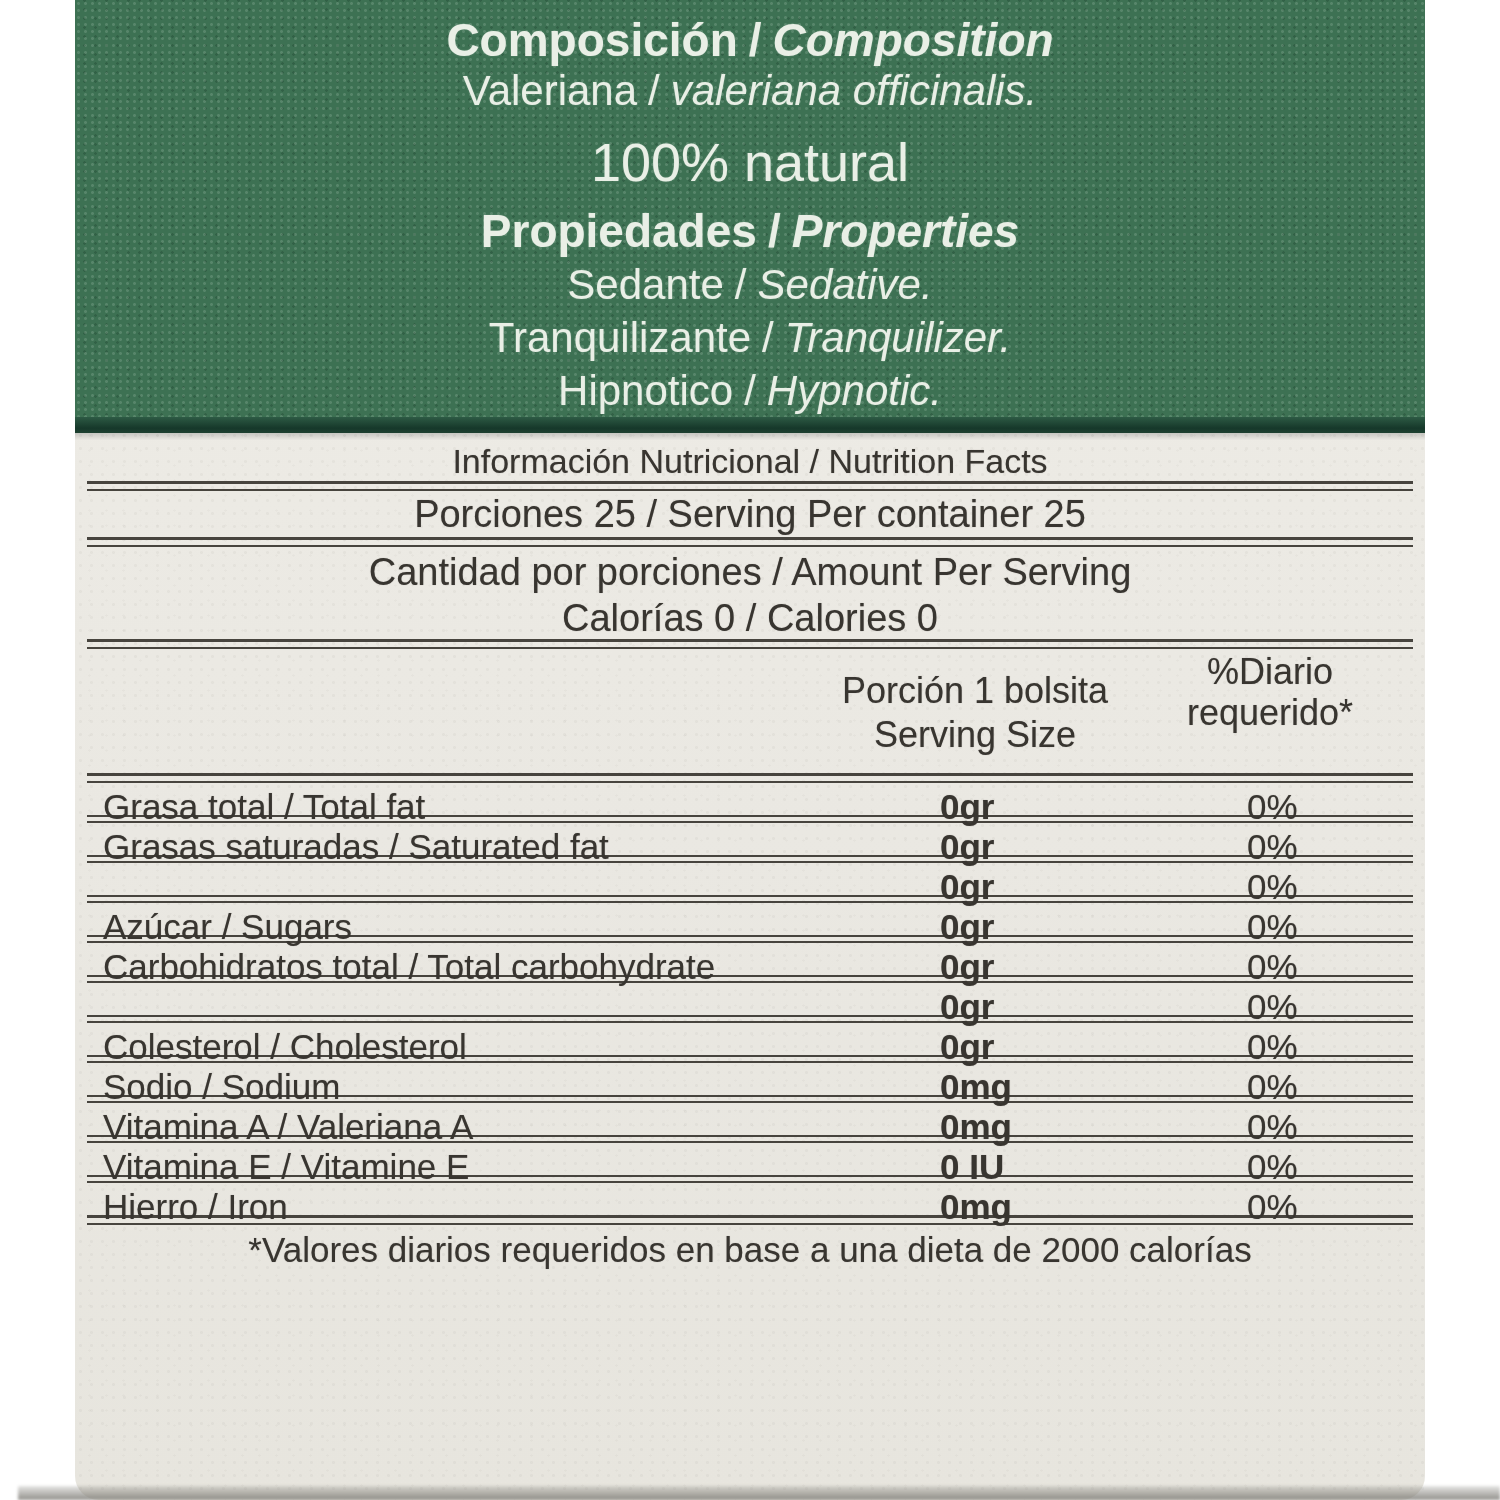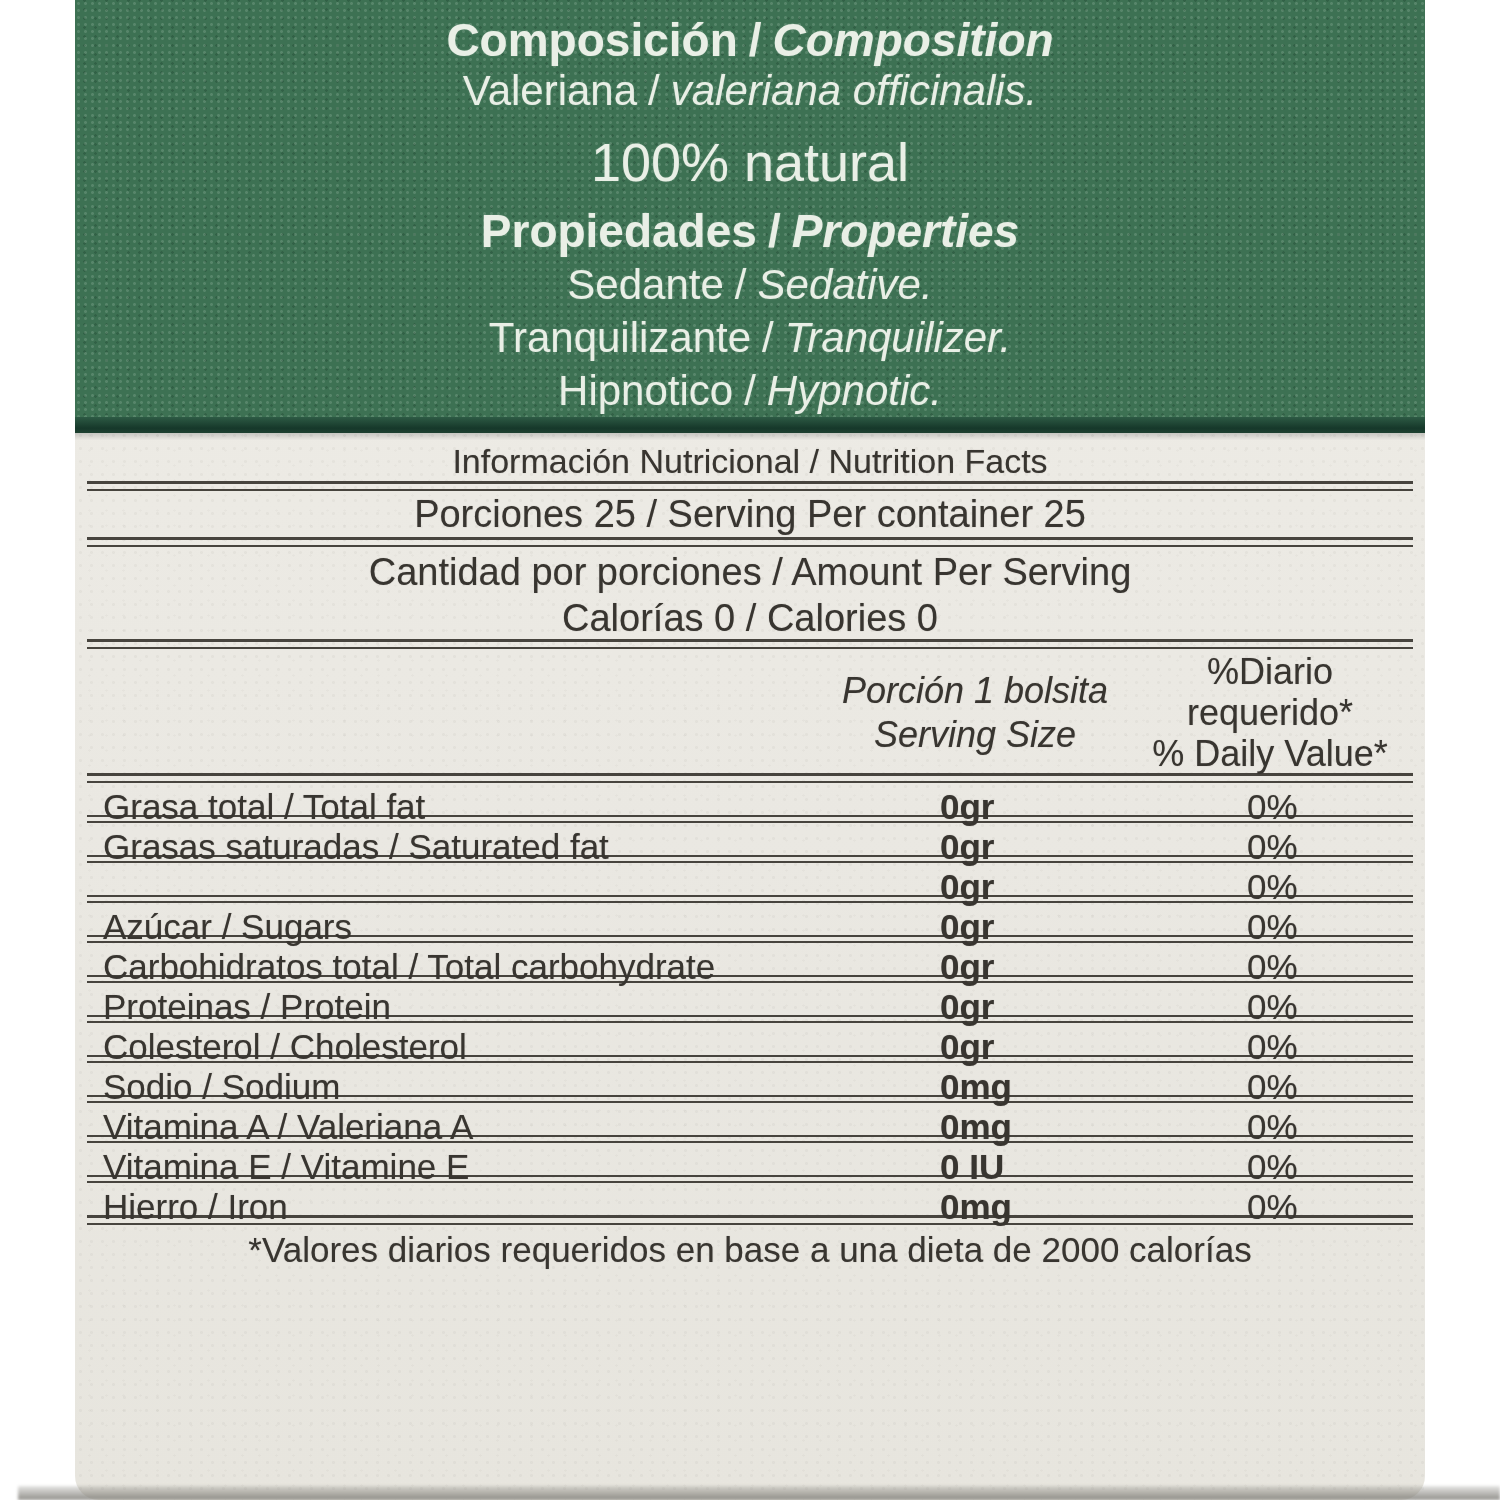--- a/index.html
+++ b/index.html
@@ -39,21 +39,21 @@
   .it{font-style:italic;}
   .slash{margin:0 11px;}
   
   .facts{position:relative;color:#383530;text-shadow:0 0 1px rgba(56,53,48,.35);}
   .facts-title{font-size:34px;line-height:40px;text-align:center;}
   .dsep{height:5px;border-top:3px solid #47443e;border-bottom:2px solid #47443e;margin:0 12px;}
   .servings{font-size:38px;line-height:46px;text-align:center;}
   .amount-line{font-size:38px;line-height:50px;text-align:center;}
   .calories{font-size:38px;line-height:42px;text-align:center;}
   .colheads{position:relative;height:124px;font-size:36px;}
-  .col-serving{position:absolute;left:720px;top:20px;width:360px;line-height:44px;text-align:center;font-style:italic;}
+  .col-serving{position:absolute;left:720px;top:20px;width:360px;line-height:44px;text-align:center;}
   .col-daily{position:absolute;left:1030px;top:2px;width:330px;line-height:41px;text-align:center;}
   .row{position:relative;height:32px;font-size:35px;line-height:48px;}
   .row .lbl{position:absolute;left:28px;}
   .row .amt{position:absolute;left:865px;font-weight:bold;}
   .row .dv{position:absolute;left:1172px;}
   .rsep{height:4px;border-top:2px solid #47443e;border-bottom:2px solid #47443e;margin:0 12px;}
   .footnotes{text-align:center;font-size:35px;line-height:38px;padding-top:6px;}
   .bottom-band{
     position:absolute;left:18px;right:0;bottom:0;height:14px;
     background:linear-gradient(180deg,rgba(150,148,142,.25),rgba(128,126,120,.85));
@@ -99,21 +99,20 @@
     <div class="dsep"></div>
 
     <div class="colheads">
       <div class="col-serving">
         <div>Porción 1 bolsita</div>
         <div>Serving Size</div>
       </div>
       <div class="col-daily">
         <div>%Diario</div>
         <div>requerido*</div>
-        <div>% Daily Value*</div>
       </div>
     </div>
     <div class="dsep"></div>
 
     <div>
   <div class="row">
     <span class="lbl">Grasa total / Total fat</span>
     <span class="amt">0gr</span>
     <span class="dv">0%</span>
   </div>
@@ -140,21 +139,20 @@
   <div class="rsep"></div>
 
   <div class="row">
     <span class="lbl">Carbohidratos total / Total carbohydrate</span>
     <span class="amt">0gr</span>
     <span class="dv">0%</span>
   </div>
   <div class="rsep"></div>
 
   <div class="row">
-    <span class="lbl">Proteinas / Protein</span>
     <span class="amt">0gr</span>
     <span class="dv">0%</span>
   </div>
   <div class="rsep"></div>
 
   <div class="row">
     <span class="lbl">Colesterol / Cholesterol</span>
     <span class="amt">0gr</span>
     <span class="dv">0%</span>
   </div>

